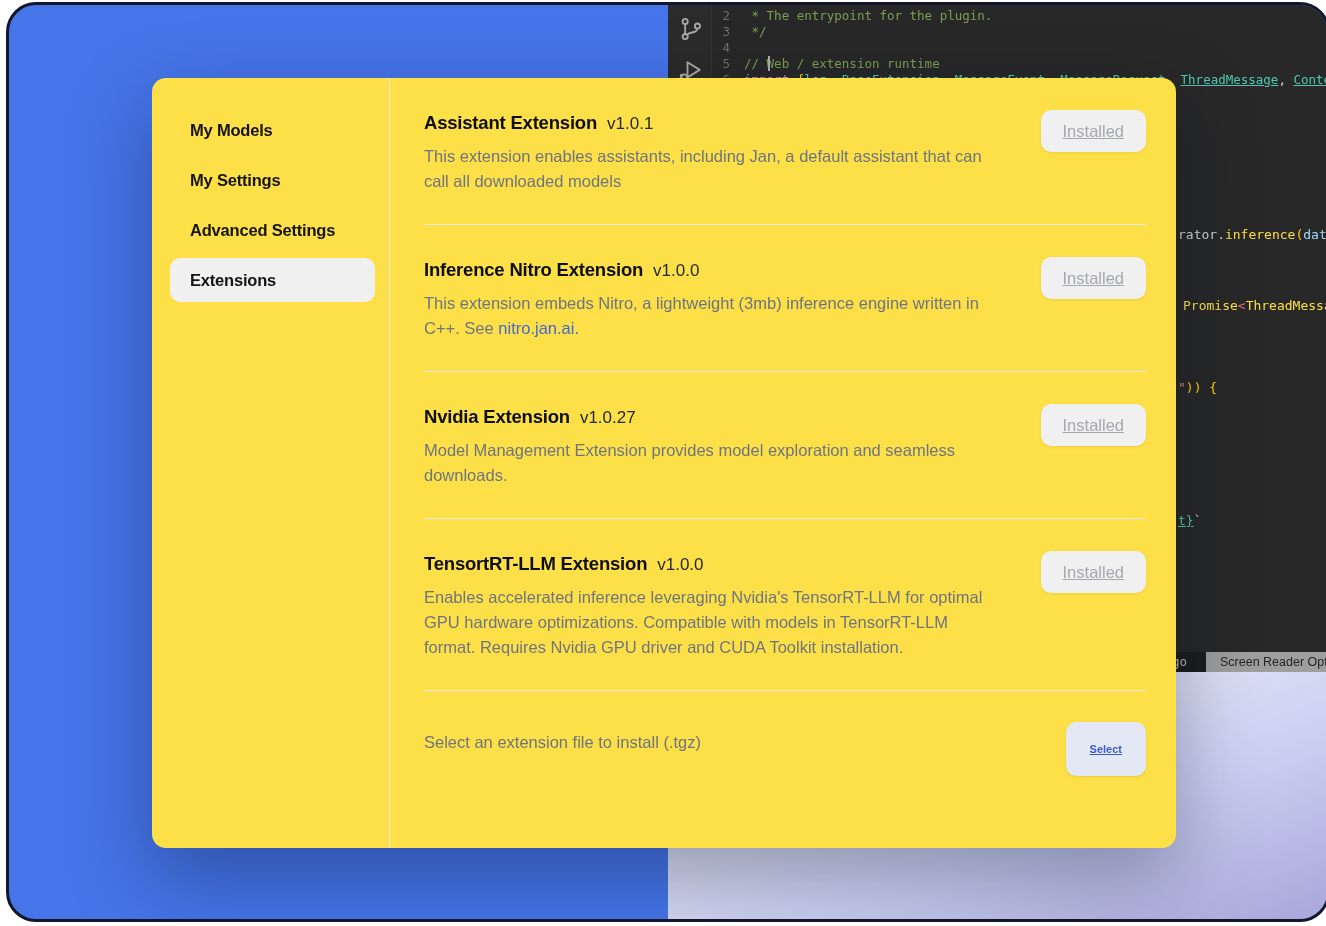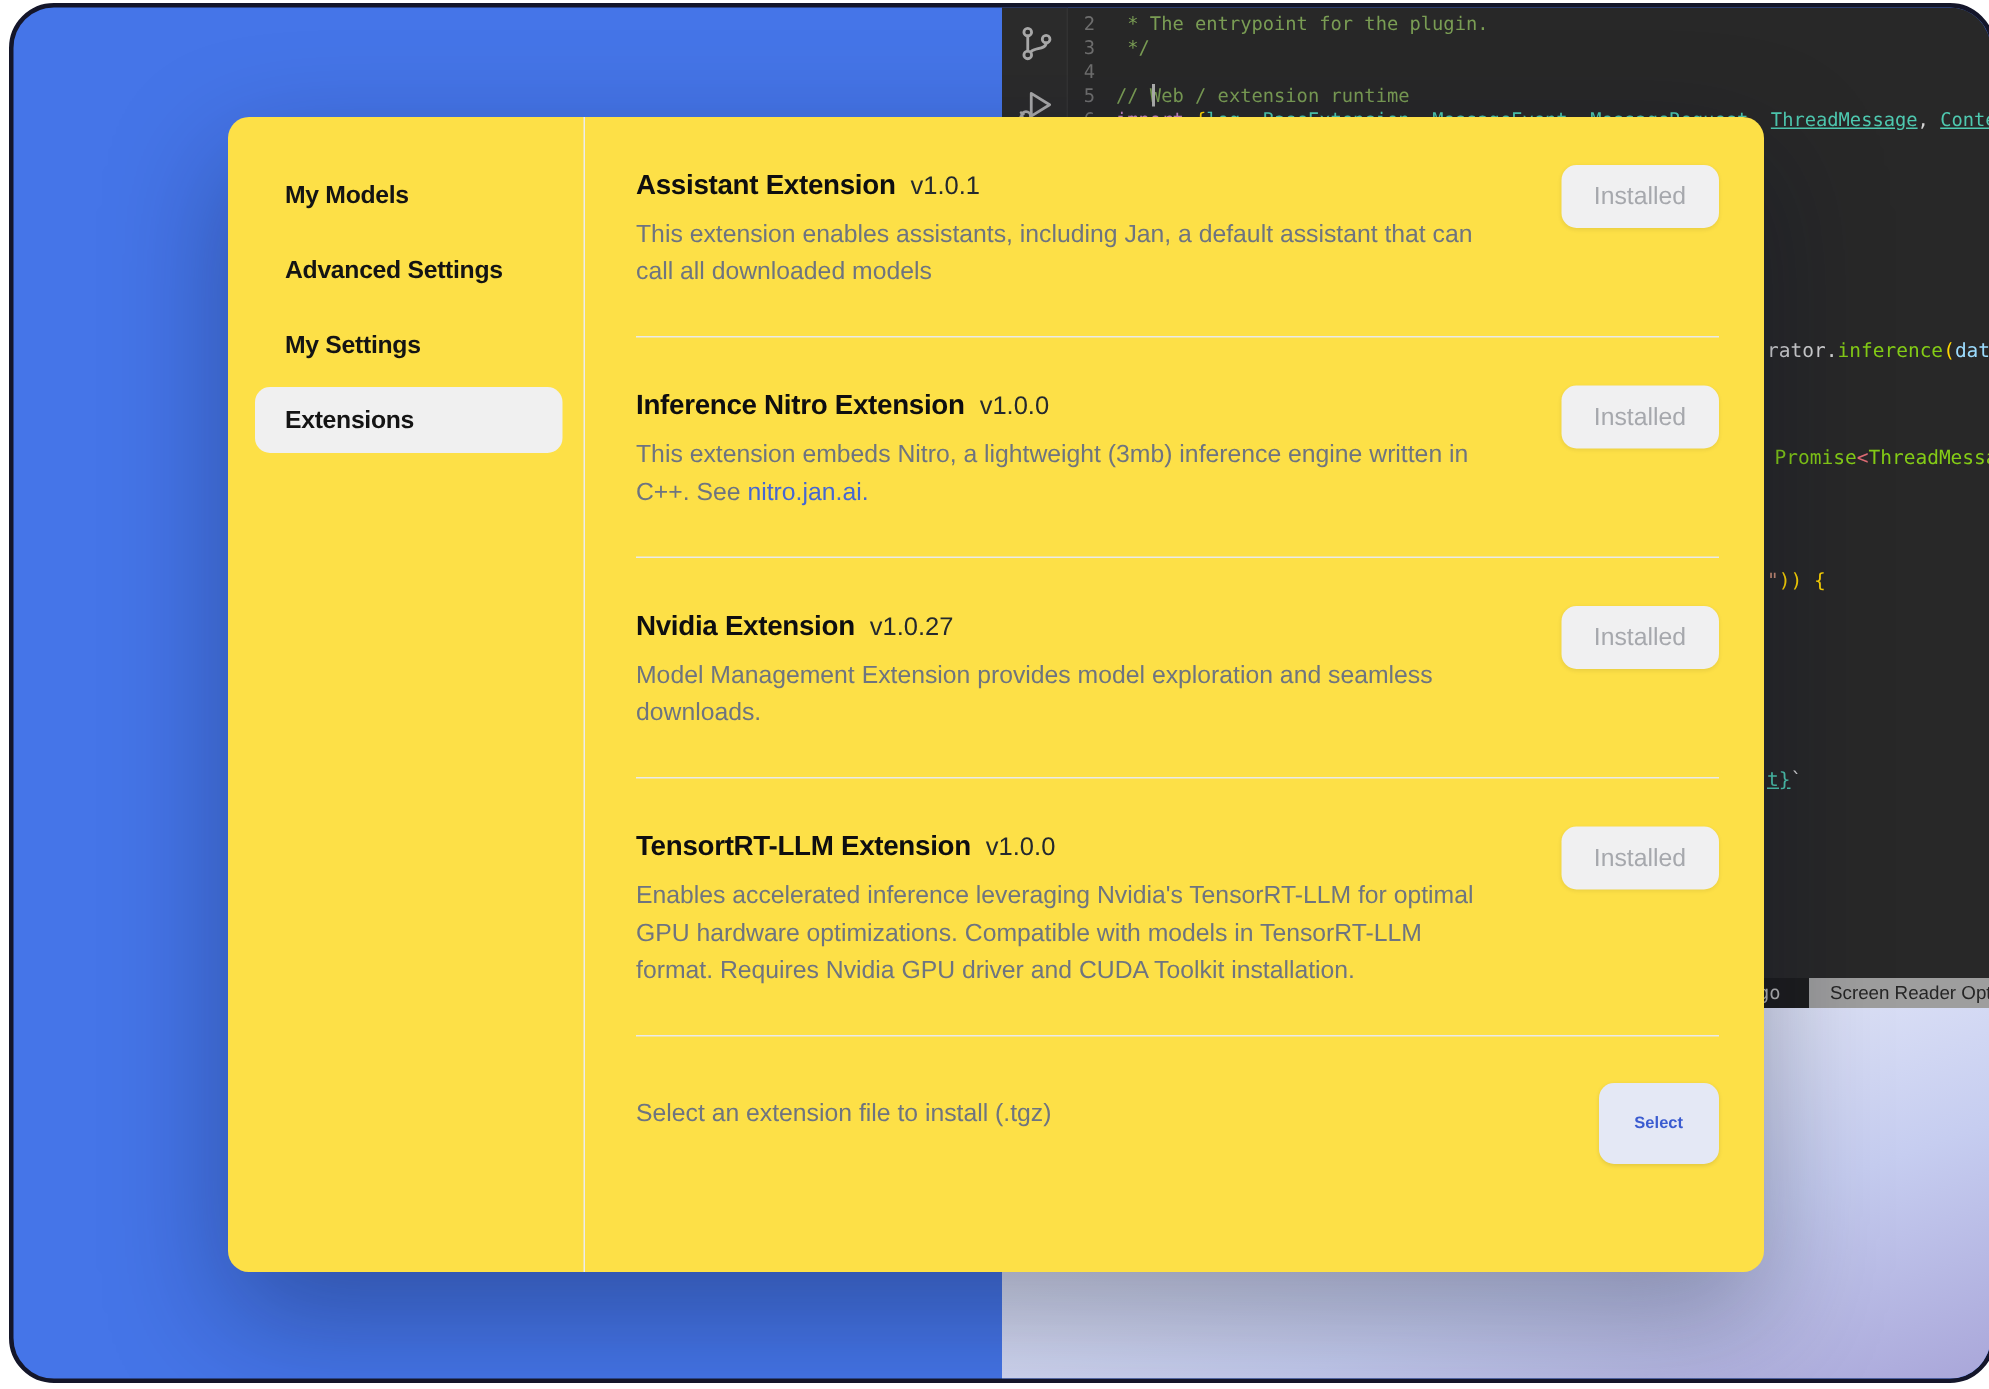--- a/index.html
+++ b/index.html
@@ -26,21 +26,21 @@
   .code-line { display:flex; height:16px; line-height:16px; font-size:12.5px; white-space:pre; }
   .gutter { width:32px; text-align:right; color:#6e6e6e; padding-right:14px; flex:none; }
   .caret { position:absolute; left:100px; top:51px; width:2px; height:15px; background:#aeafad; }
 
   .tok-cmt { color:#7a9d54; }
   .tok-kw  { color:#c586c0; }
   .tok-brace { color:#ffd602; }
   .tok-fg  { color:#d4d4d4; }
   .tok-id  { color:#4ec9b0; text-decoration:underline; }
   .tok-idu { color:#4ec9b0; text-decoration:underline; }
-  .tok-fn  { color:#84cc16; }
+  .tok-fn  { color:#fde047; }
   .tok-id2 { color:#9cdcfe; }
   .tok-pink{ color:#e06c75; }
   .tok-str { color:#ce9178; }
 
   .code-fragment { position:absolute; font-size:13px; line-height:16px; white-space:pre; }
   .frag-1 { left:510px; top:222px; }
   .frag-2 { left:515px; top:293px; }
   .frag-3 { left:510px; top:375px; }
   .frag-4 { left:510px; top:508px; }
 
@@ -67,21 +67,21 @@
 
   .content { flex:1; padding:0 30px 0 34px; }
   .ext-row { display:flex; align-items:flex-start; }
   .ext-info { flex:1; padding-top:32px; min-width:0; }
   .ext-title { font-size:18.5px; font-weight:700; color:#0e0e10; line-height:26px; letter-spacing:-0.2px; }
   .ext-version { font-weight:400; font-size:17px; color:#24292f; margin-left:10px; letter-spacing:0; }
   .ext-desc { margin-top:7px; font-size:16.5px; line-height:25px; color:#6e7480; max-width:575px; }
   .ext-desc a { color:#4667d2; text-decoration:none; }
   .divider { height:1px; background:#eaeaea; margin-top:30px; }
 
-  .btn { border:none; border-radius:10px; cursor:pointer; font-family:"Liberation Sans", sans-serif; }
+  .btn { border:none; border-radius:10px; cursor:pointer; font-family:"Liberation Sans", sans-serif;text-decoration:underline; }
   .btn-installed { margin-top:32px; padding:9px 22px; background:#f0f0f1; color:#a6a8ad;
                    font-size:16.5px; font-weight:500; line-height:24px;
                    box-shadow:0 1px 3px rgba(0,0,0,.08); }
   .btn-select { margin-top:31px; padding:15px 24px; background:#e4e8f5; color:#3a5bd0;
                 font-size:11px; font-weight:700; line-height:24px;
                 box-shadow:0 1px 3px rgba(0,0,0,.10); }
 </style>
 </head>
 <body>
 
@@ -141,22 +141,22 @@
         <span class="status-left">go</span>
         <span class="status-tab">Screen Reader Optimize</span>
       </div>
     </div>
 
     <div class="gradient-region"></div>
 
     <div class="modal">
       <div class="sidebar">
         <div class="side-item">My Models</div>
+        <div class="side-item">My Settings</div>
         <div class="side-item">Advanced Settings</div>
-        <div class="side-item">My Settings</div>
         <div class="side-item active">Extensions</div>
       </div>
 
       <div class="content">
 
         <div class="ext-row">
           <div class="ext-info">
             <div class="ext-title">
               <span>Assistant Extension</span><span class="ext-version">v1.0.1</span>
             </div>

